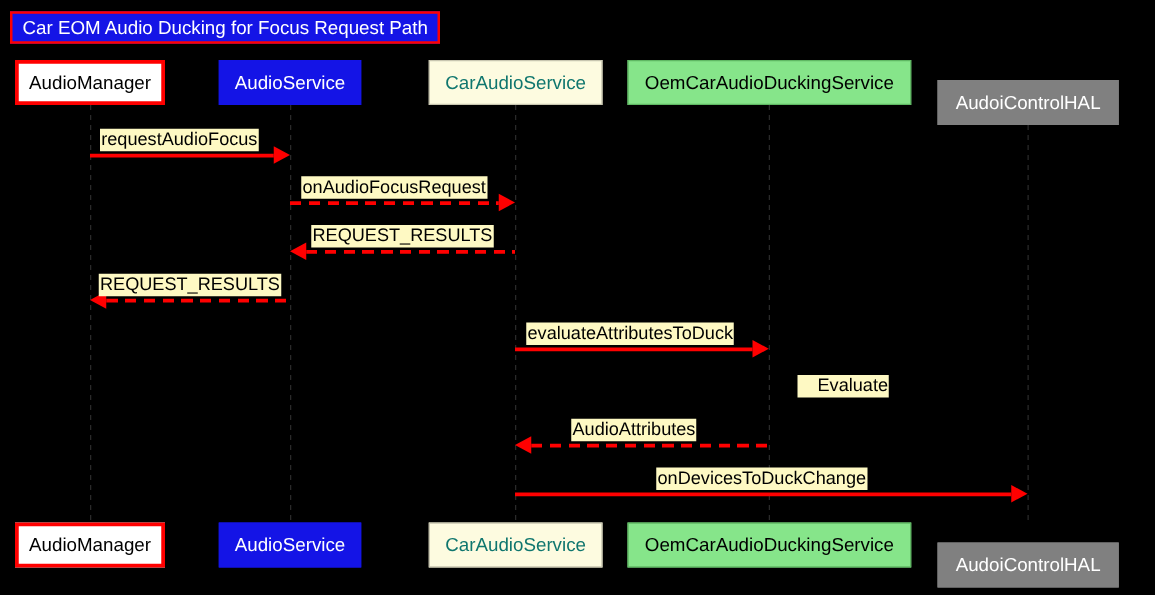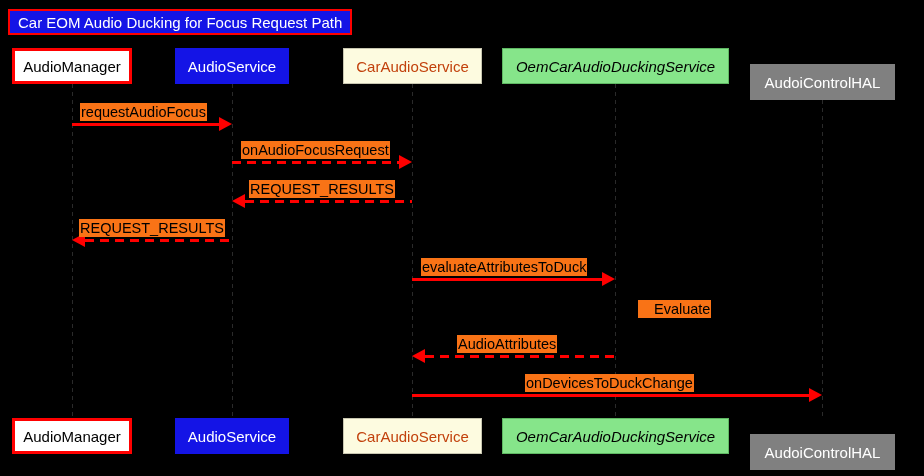--- a/index.html
+++ b/index.html
@@ -45,22 +45,22 @@
     align-items: center;
     justify-content: center;
     font-size: 15px;
     box-sizing: border-box;
     white-space: nowrap;
     padding: 0 10px;
     text-align: center;
   }
   .p-white  { background: #ffffff; color: #000000; border: 3px solid #ff0000; }
   .p-blue   { background: #1414e6; color: #ffffff; border: 1px solid #1414e6; }
-  .p-cream  { background: #fdfbe0; color: #c2410c; border: 1px solid #c8c6b0; }
-  .p-green  { background: #86e58a; color: #000000; border: 1px solid #5fb863; font-style: italic; }
+  .p-cream  { background: #fdfbe0; color: #0f766e; border: 1px solid #c8c6b0; }
+  .p-green  { background: #86e58a; color: #000000; border: 1px solid #5fb863; }
   .p-grey   { background: #808080; color: #ffffff; border: 1px solid #808080; margin-top: 16px; }
 
   
   .lifeline {
     width: 1px;
     background: repeating-linear-gradient(
       to bottom,
       #2a2a2a 0px, #2a2a2a 4px,
       transparent 4px, transparent 8px
     );
@@ -81,21 +81,21 @@
   .arrow-head {
     width: 0; height: 0;
     border-top: 7px solid transparent;
     border-bottom: 7px solid transparent;
   }
   .arrow-right { border-left: 13px solid #ff0000; }
   .arrow-left  { border-right: 13px solid #ff0000; }
 
   
   .msg-label {
-    background: #f97316;
+    background: #fef9c3;
     color: #000000;
     font-size: 14.5px;
     line-height: 18px;
     padding: 0 1px;
     white-space: nowrap;
   }
 </style>
 </head>
 <body>
 

